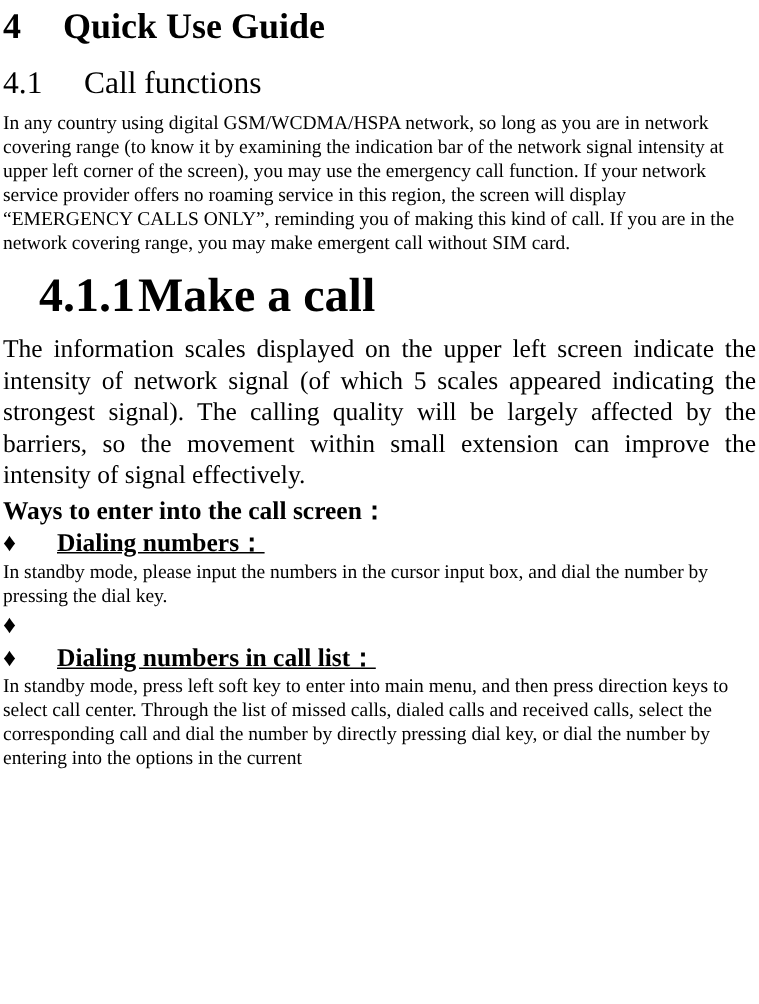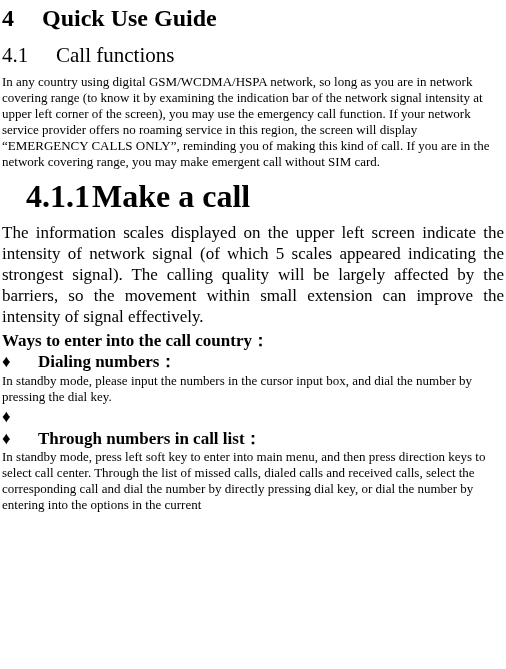--- a/index.html
+++ b/index.html
@@ -56,20 +56,21 @@
       font-size: 17px;
       line-height: 1.25;
       display: flex;
     }
     .bullet-sym {
       width: 36px;
       flex-shrink: 0;
     }
     .bullet-text {
       font-weight: bold;
+      text-decoration: underline;
     }
     .num-h1 {
       display: inline-block;
       width: 40px;
     }
     .num-h2 {
       display: inline-block;
       width: 54px;
     }
     .num-h3 {
@@ -89,31 +90,31 @@
 </div>
 
 <div class="para">In any country using digital GSM/WCDMA/HSPA network, so long as you are in network covering range (to know it by examining the indication bar of the network signal intensity at upper left corner of the screen), you may use the emergency call function. If your network service provider offers no roaming service in this region, the screen will display “EMERGENCY CALLS ONLY”, reminding you of making this kind of call. If you are in the network covering range, you may make emergent call without SIM card.</div>
 
 <div class="h3">
   <span class="num-h3">4.1.1</span><span>Make a call</span>
 </div>
 
 <div class="para-justify">The information scales displayed on the upper left screen indicate the intensity of network signal (of which 5 scales appeared indicating the strongest signal). The calling quality will be largely affected by the barriers, so the movement within small extension can improve the intensity of signal effectively.</div>
 
-<div class="bold-line">Ways to enter into the call country：</div>
+<div class="bold-line">Ways to enter into the call screen：</div>
 
 <div class="bullet-line">
   <span class="bullet-sym">♦</span>
   <span class="bullet-text">Dialing numbers：</span>
 </div>
 
 <div class="para">In standby mode, please input the numbers in the cursor input box, and dial the number by pressing the dial key.</div>
 
 <div class="bullet-line">
   <span class="bullet-sym">♦</span>
 </div>
 
 <div class="bullet-line">
   <span class="bullet-sym">♦</span>
-  <span class="bullet-text">Through numbers in call list：</span>
+  <span class="bullet-text">Dialing numbers in call list：</span>
 </div>
 
 <div class="para">In standby mode, press left soft key to enter into main menu, and then press direction keys to select call center. Through the list of missed calls, dialed calls and received calls, select the corresponding call and dial the number by directly pressing dial key, or dial the number by entering into the options in the current</div>
 
 </body></html>

